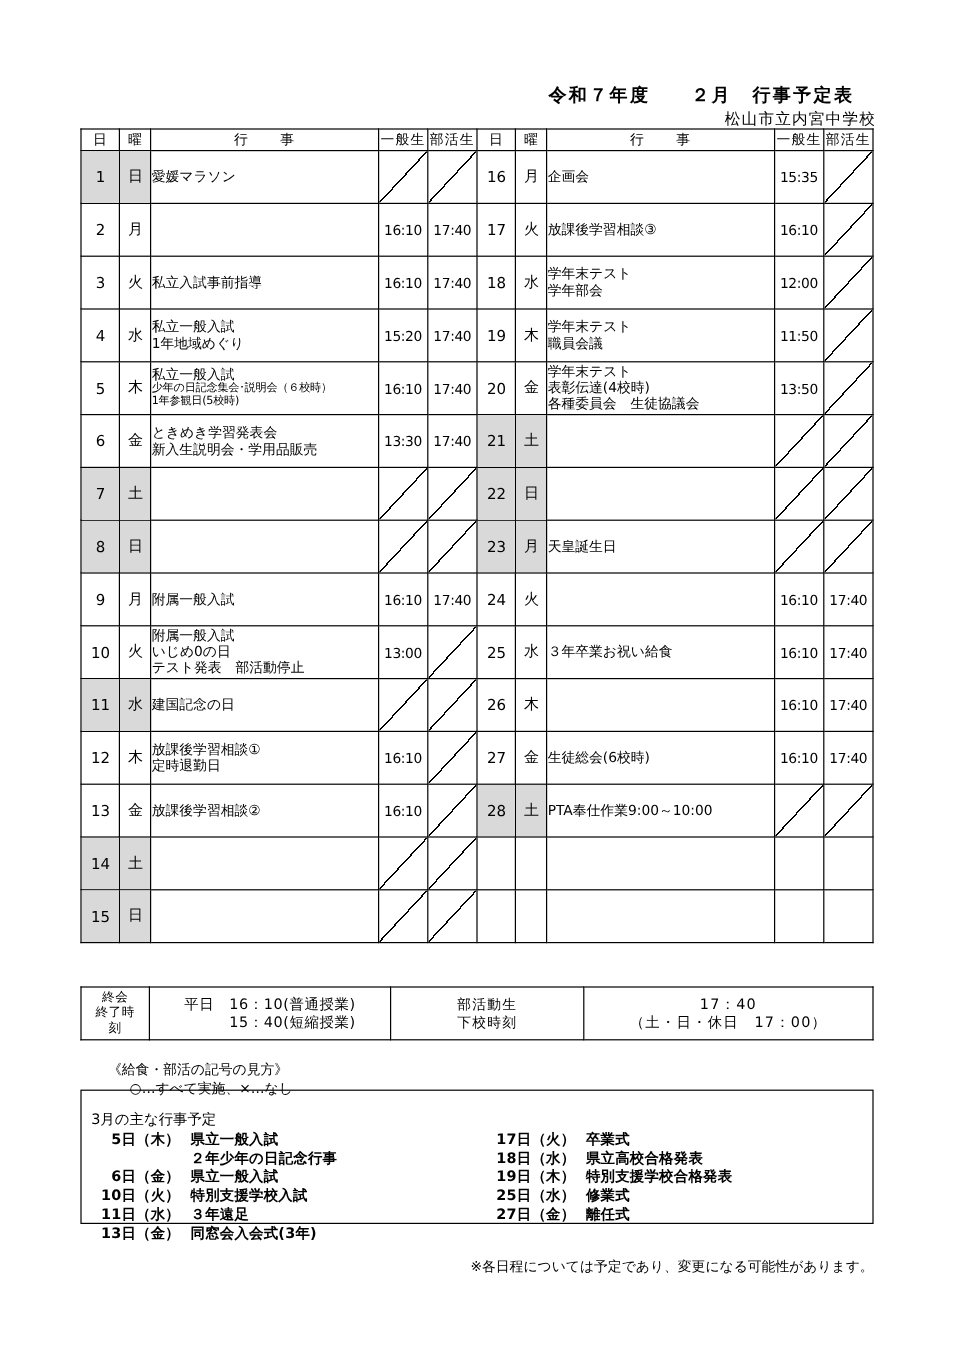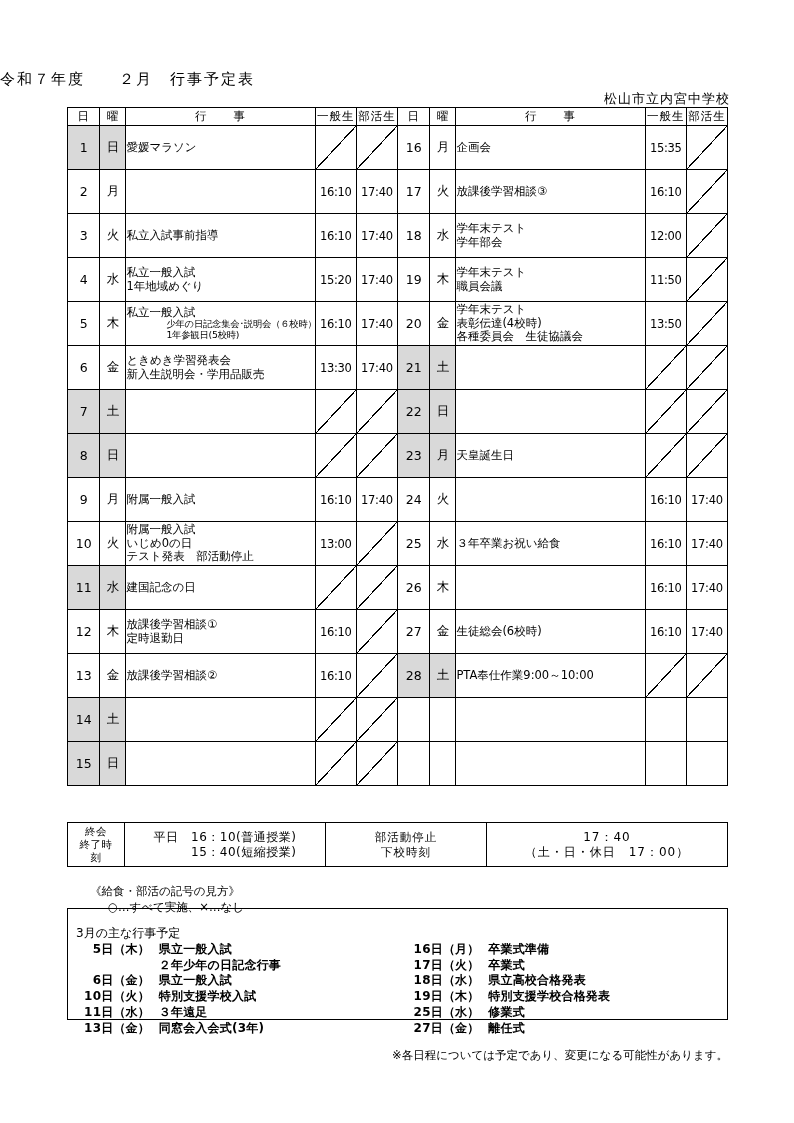--- a/index.html
+++ b/index.html
@@ -22,24 +22,25 @@
     left: 0; top: 0;
     width: 794px;
     height: 1123px;
   }
 
   
   .doc-title {
     position: absolute;
     left: 0; top: 70px;
     width: 712px;
-    text-align: left;
+    text-align: right;
     font-size: 15px;
     letter-spacing: 2px;
     white-space: pre;
+    font-weight: bold;
   }
   .school-name {
     position: absolute;
     right: 64px; top: 90px;
     font-size: 13px;
     letter-spacing: 1px;
     white-space: pre;
   }
 
   
@@ -86,21 +87,21 @@
   td.shaded { background: #d9d9d9; }
 
   td.event {
     padding: 1px 0 0 3px;
     vertical-align: top;
     line-height: 1.18;
     font-size: 11.5px;
     text-align: left;
   }
   td.event .ln { display: block; white-space: pre; }
-  td.event .ln.small { font-size: 9.3px; letter-spacing: -0.2px; margin-left: 40px; }
+  td.event .ln.small { font-size: 9.3px; letter-spacing: -0.2px; }
 
   td.time {
     text-align: center;
     font-size: 11.5px;
     letter-spacing: -0.3px;
   }
 
   
   td.slash { background-image: none; }
   td.slash::after {
@@ -490,21 +491,21 @@
         <td class="tb-lab1">
           <span class="ln">終会</span>
           <span class="ln">終了時</span>
           <span class="ln">刻</span>
         </td>
         <td class="tb-val1">
           <span class="ln">平日　16：10(普通授業)</span>
           <span class="ln">　　　15：40(短縮授業)</span>
         </td>
         <td class="tb-lab2">
-          <span class="ln">部活動停止</span>
+          <span class="ln">部活動生</span>
           <span class="ln">下校時刻</span>
         </td>
         <td class="tb-val2">
           <span class="ln">17：40</span>
           <span class="ln">（土・日・休日　17：00）</span>
         </td>
       </tr>
     </tbody>
       </table>
   </div>
@@ -523,21 +524,20 @@
             <div class="march-row contd"><span class="mdate r"></span><span class="mname">  ２年少年の日記念行事</span></div>
             <div class="march-row"><span class="mdate r">6日（金）</span><span class="mname">  県立一般入試</span></div>
             <div class="march-row"><span class="mdate r">10日（火）</span><span class="mname">  特別支援学校入試</span></div>
             <div class="march-row"><span class="mdate r">11日（水）</span><span class="mname">  ３年遠足</span></div>
             <div class="march-row"><span class="mdate r">13日（金）</span><span class="mname">  同窓会入会式(3年)</span></div>
           </div>
       </div>
       <div class="march-col">
         <div class="march-head">&nbsp;</div>
         <div id="march-right">
-            <div class="march-row"><span class="mdate r">16日（月）</span><span class="mname">  卒業式準備</span></div>
             <div class="march-row"><span class="mdate r">17日（火）</span><span class="mname">  卒業式</span></div>
             <div class="march-row"><span class="mdate r">18日（水）</span><span class="mname">  県立高校合格発表</span></div>
             <div class="march-row"><span class="mdate r">19日（木）</span><span class="mname">  特別支援学校合格発表</span></div>
             <div class="march-row"><span class="mdate r">25日（水）</span><span class="mname">  修業式</span></div>
             <div class="march-row"><span class="mdate r">27日（金）</span><span class="mname">  離任式</span></div>
           </div>
       </div>
     </div>
   </div>
 

